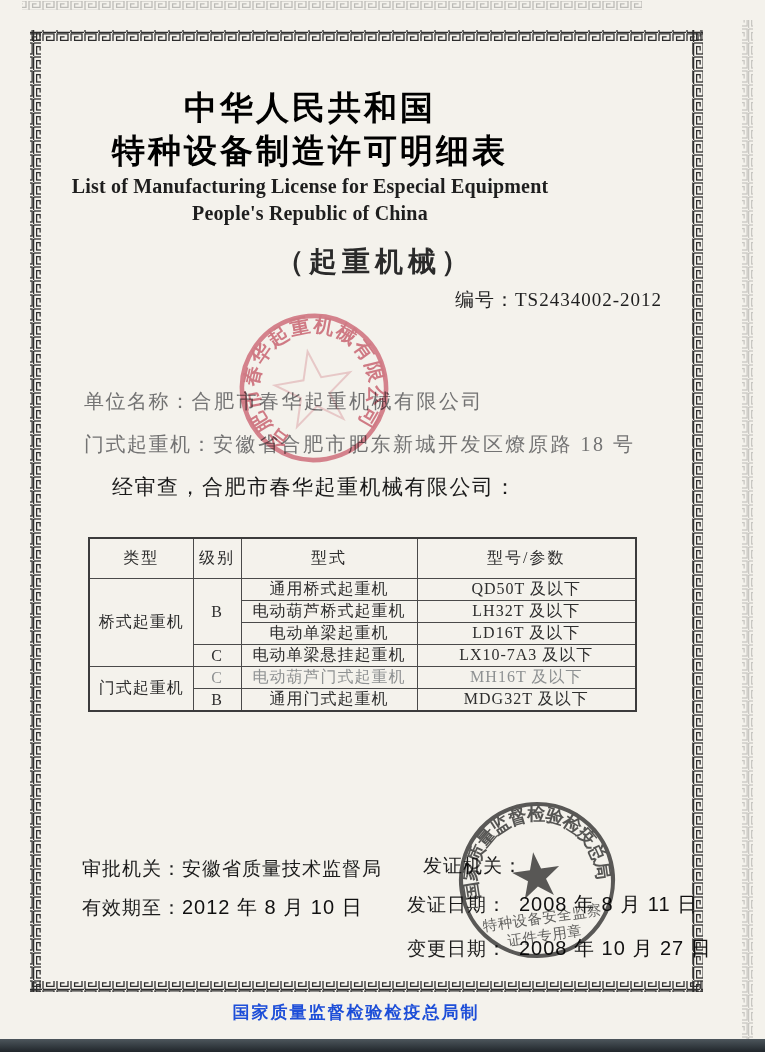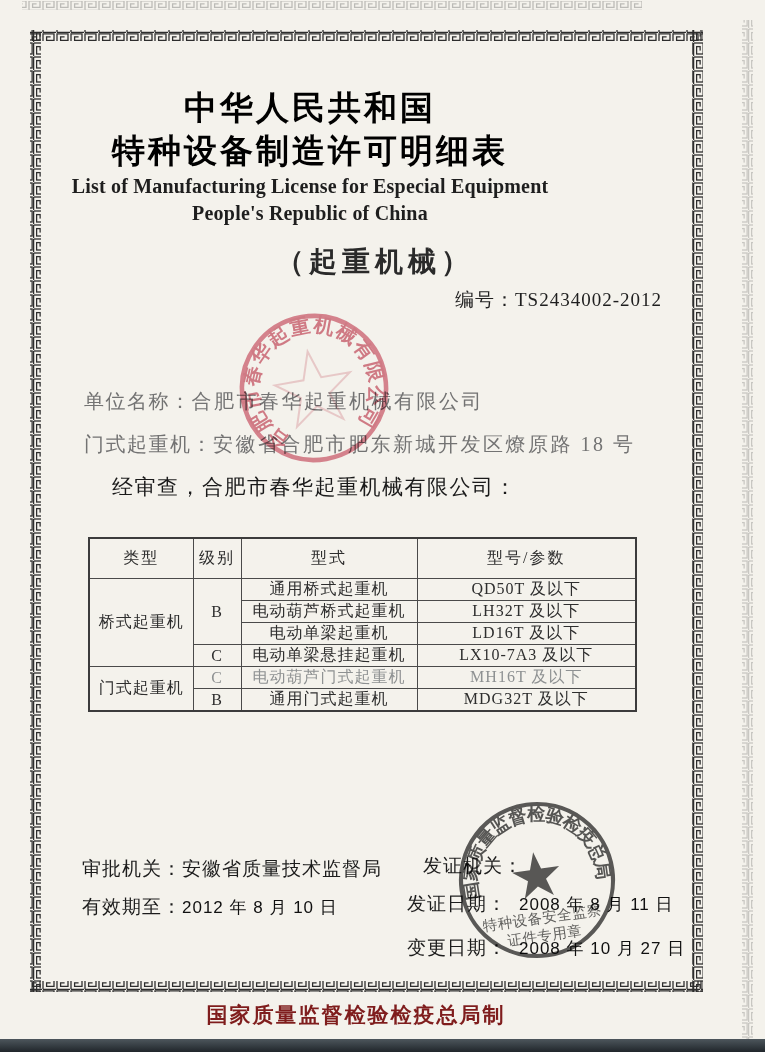--- a/index.html
+++ b/index.html
@@ -12,22 +12,22 @@
   .abs{position:absolute;}
   .center{text-align:center;}
   .title-cn{font-size:33px;font-weight:700;letter-spacing:3px;color:#000000;}
   .title-en{font-size:20px;font-weight:700;color:#1e1e1e;letter-spacing:0.2px;}
   .category{font-size:28px;font-weight:600;letter-spacing:5px;color:#2a2a2a;}
   .license-no{font-size:19px;letter-spacing:1px;color:#1e1e1e;text-align:right;}
   .field{font-size:20px;color:#737373;letter-spacing:1.5px;margin-top:32px;}
   .field .val{letter-spacing:2.5px;}
   .intro{font-size:21px;color:#1a1a1a;letter-spacing:1.5px;}
   .botfield{font-size:19px;color:#1c1c1c;letter-spacing:1px;}
-  .dateval{font-family:"Liberation Sans","DejaVu Sans",sans-serif;font-size:17px;color:#101010;letter-spacing:1px;}
-  .footer{font-size:21px;font-weight:600;letter-spacing:2px;color:#7f1d1d;}
+  .dateval{font-family:"Liberation Sans","DejaVu Sans",sans-serif;font-size:20px;color:#101010;letter-spacing:1px;}
+  .footer{font-size:17px;font-weight:600;letter-spacing:2px;color:#1d4ed8;}
 
   table.lic{border-collapse:collapse; table-layout:fixed; width:547px; background:transparent;}
   table.lic th, table.lic td{
     border:1.4px solid #4a4a4a; padding:0 2px; text-align:center; vertical-align:middle;
     font-weight:400; color:#2e2e2e; overflow:hidden; white-space:nowrap;
   }
   table.lic{border:2.2px solid #3c3c3c;}
   table.lic thead th{height:39px; font-size:16px; letter-spacing:2px;}
   table.lic tbody td{height:21px; font-size:16px; letter-spacing:1px;}
   table.lic .faded{color:#8e9192;}

